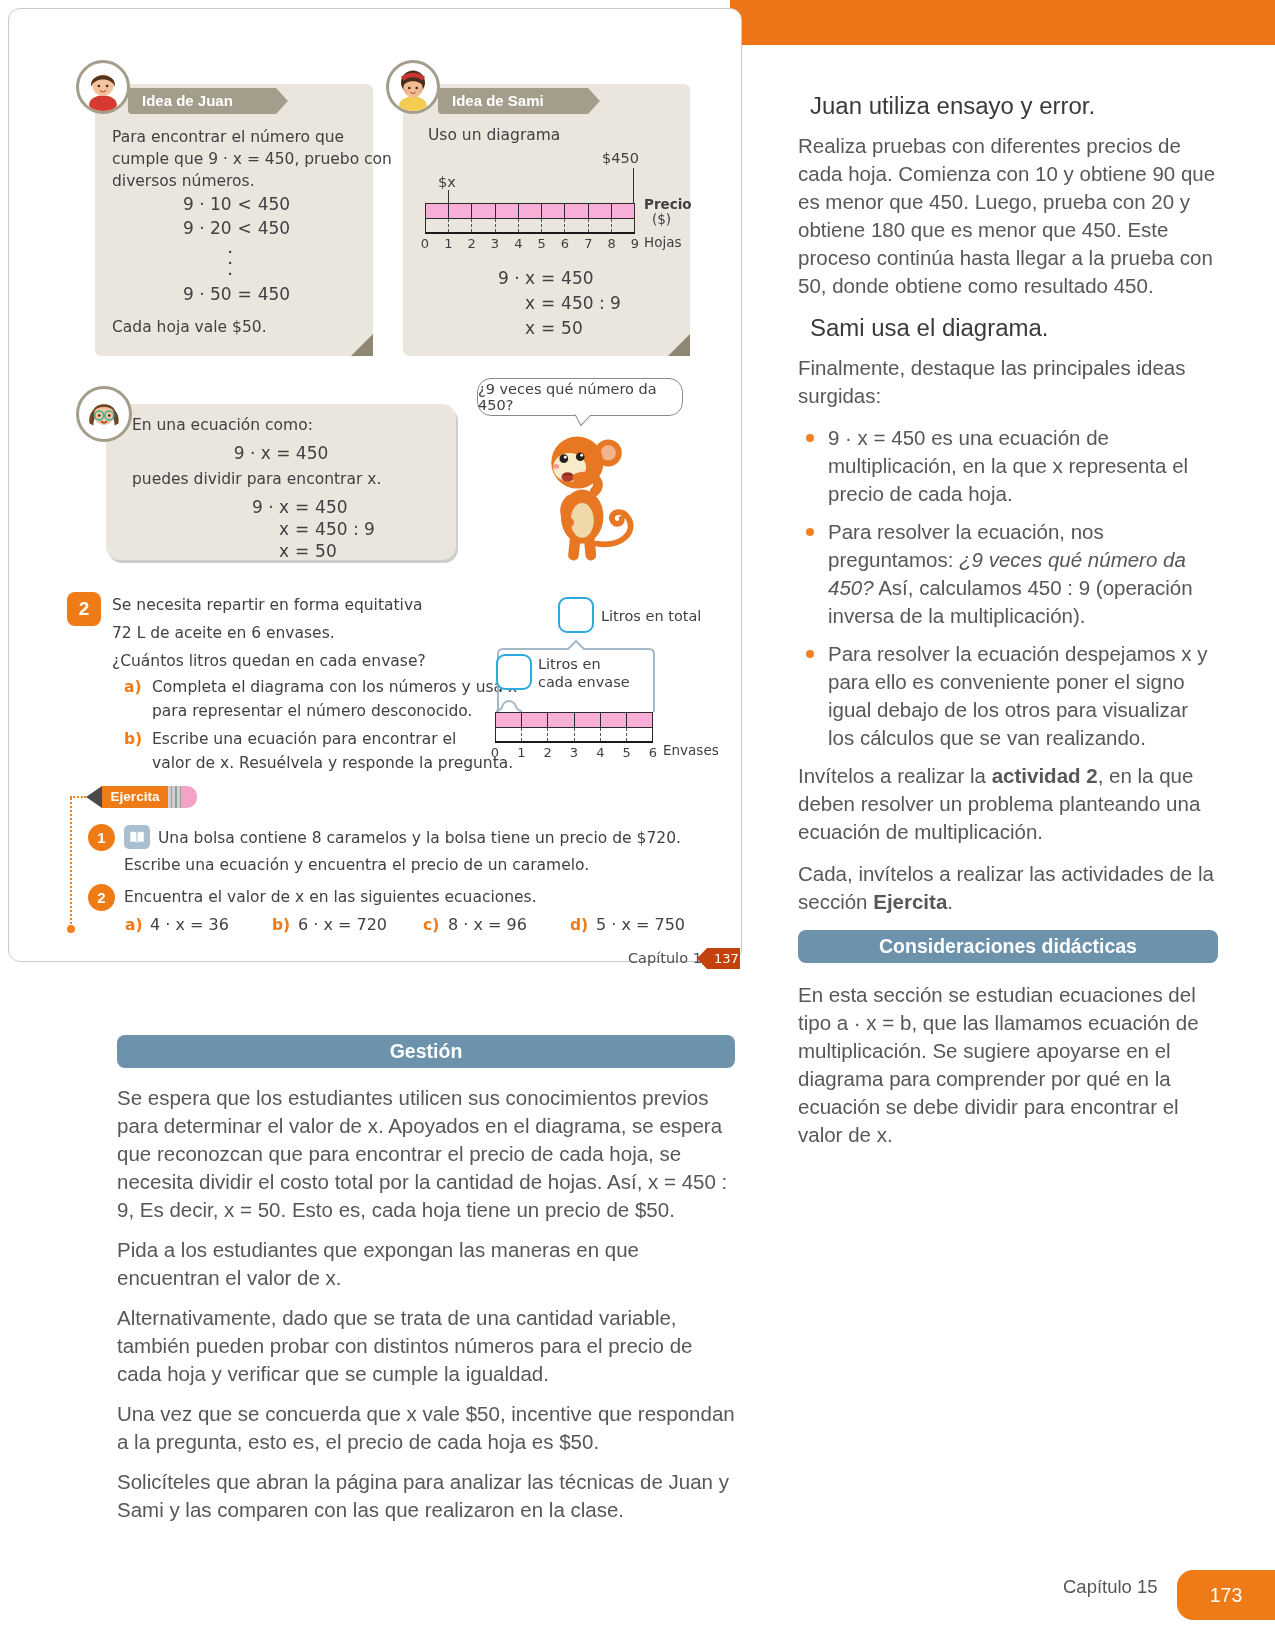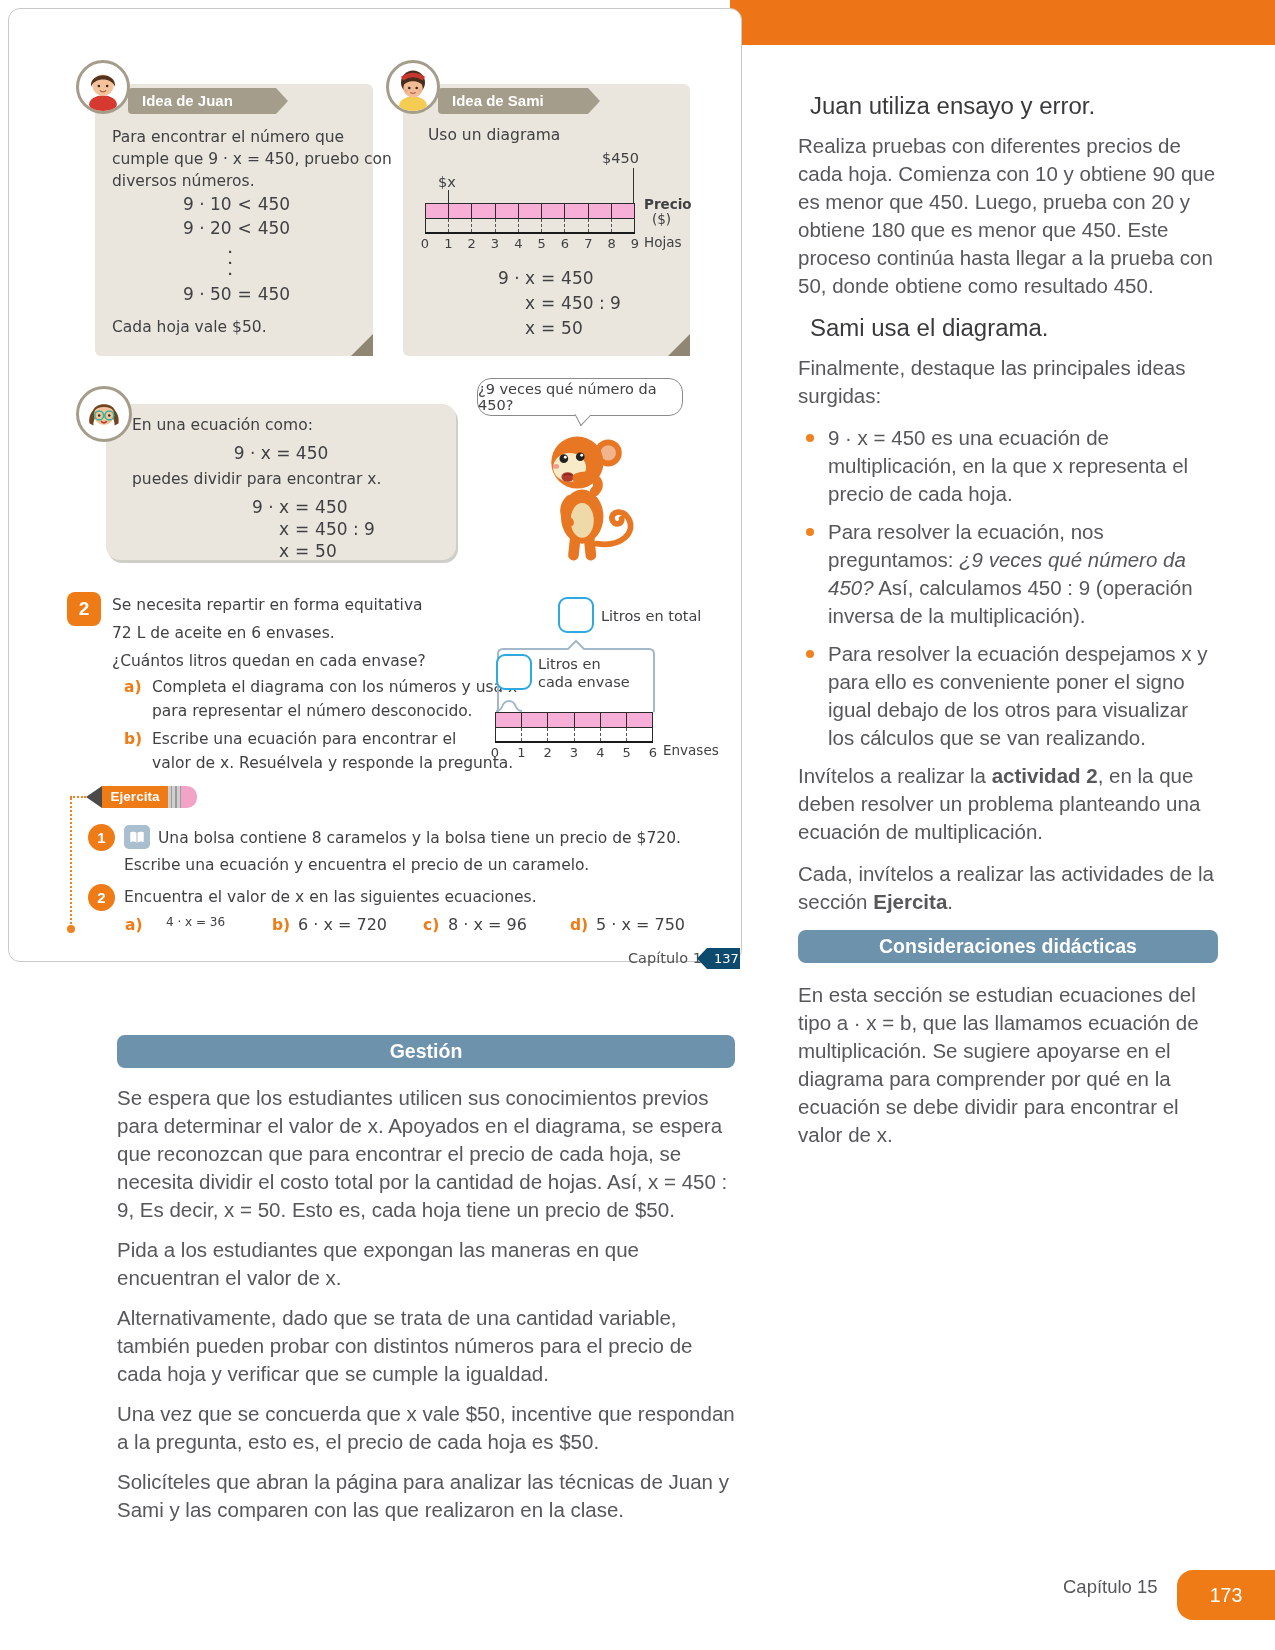--- a/index.html
+++ b/index.html
@@ -66,21 +66,21 @@
                  line-height:22px;text-align:center;}
   .pencil .ferrule{width:13px;background:repeating-linear-gradient(90deg,#CFCFCF 0 3px,#9B9B9B 3px 4.5px);}
   .pencil .eraser{width:16px;background:#F2A3C6;border-radius:0 10px 10px 0;}
   .dotline-v{border-left:2.5px dotted #F08220;width:0;}
   .dotline-h{border-top:2.5px dotted #F08220;height:0;}
   .dot-end{width:8px;height:8px;border-radius:50%;background:#F08220;}
 
   .bookicon{background:#A9BFD0;border-radius:5px;display:flex;align-items:center;justify-content:center;}
 
   
-  .pgbadge{background:#0c4a6e;color:#fff;font-family:"DejaVu Sans",sans-serif;font-size:13px;
+  .pgbadge{background:#c2410c;color:#fff;font-family:"DejaVu Sans",sans-serif;font-size:13px;
            display:flex;align-items:center;justify-content:center;padding-left:16px;box-sizing:border-box;
            clip-path:polygon(10px 0,100% 0,100% 100%,10px 100%,0 50%);}
 
   
   .rc{left:798px;top:80px;width:420px;font-size:20.5px;line-height:28px;color:#57575B;}
   .rc-head{font-weight:normal;color:#3A3A3C;margin:12px;}
   .rc p{margin:0 0 14px 0;}
   .bullets{margin:0 0 2px 0;padding:0;list-style:none;}
   .bullets li{position:relative;padding-left:30px;margin:0 0 10px 0;}
   .bdot{position:absolute;left:8px;top:10px;width:8px;height:8px;border-radius:50%;background:#F08220;}
@@ -355,21 +355,21 @@
     </svg>
   </div>
   <div class="abs sf nw" style="left:158px;top:829px;">Una bolsa contiene 8 caramelos y la bolsa tiene un precio de $720.</div>
   <div class="abs sf nw" style="left:124px;top:856px;">Escribe una ecuación y encuentra el precio de un caramelo.</div>
 
   <div class="abs circlenum" style="left:88px;top:884px;width:27px;height:27px;">
     <span>2</span>
   </div>
   <div class="abs sf nw" style="left:124px;top:888px;">Encuentra el valor de x en las siguientes ecuaciones.</div>
   <div class="abs sf nw olabel" style="left:125px;top:916px;">a)</div>
-  <div class="abs sf-eq nw" style="left:150px;top:915px;font-size:12px;margin-left:16px;">4 · x = 36</div>
+  <div class="abs sf-eq nw" style="left:150px;top:915px;font-size:16px;">4 · x = 36</div>
   <div class="abs sf nw olabel" style="left:272px;top:916px;">b)</div>
   <div class="abs sf-eq nw" style="left:298px;top:915px;font-size:16px;">6 · x = 720</div>
   <div class="abs sf nw olabel" style="left:423px;top:916px;">c)</div>
   <div class="abs sf-eq nw" style="left:448px;top:915px;font-size:16px;">8 · x = 96</div>
   <div class="abs sf nw olabel" style="left:570px;top:916px;">d)</div>
   <div class="abs sf-eq nw" style="left:596px;top:915px;font-size:16px;">5 · x = 750</div>
 
   <div class="abs sf nw" style="left:628px;top:950px;font-size:14.5px;color:#4F4F51;">Capítulo 15</div>
   <div class="abs pgbadge" style="left:697px;top:948px;width:43px;height:21px;">
     <span>137</span>

